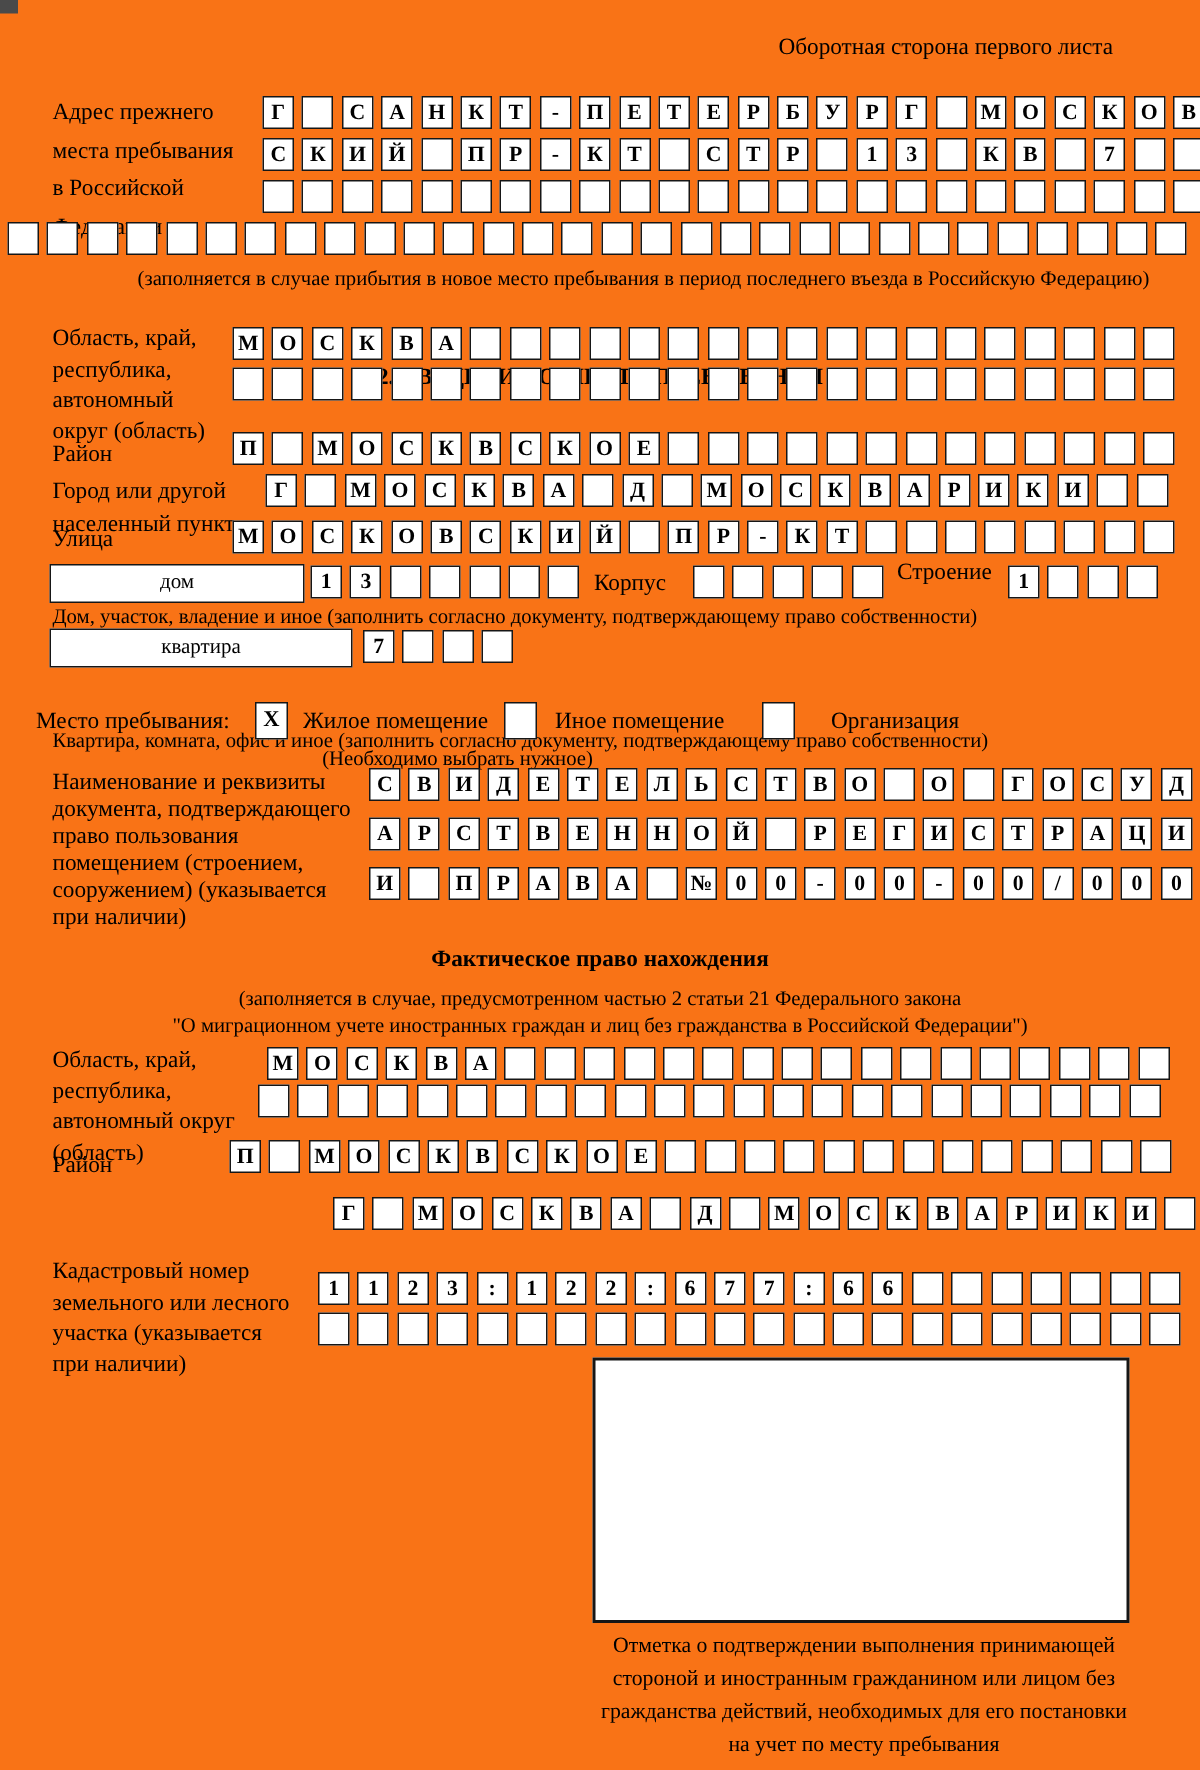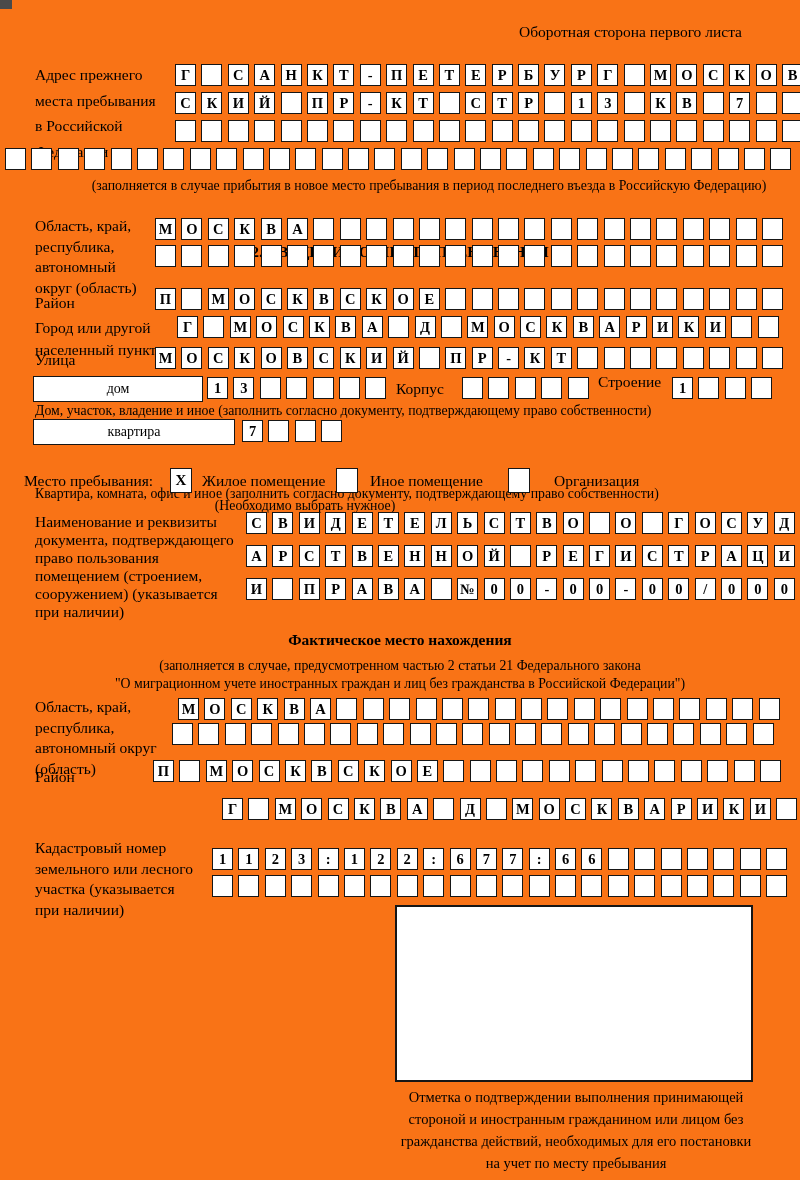--- a/index.html
+++ b/index.html
@@ -81,21 +81,21 @@
   <div class="t" style="left:554px;top:471px;">Организация</div>
   <div class="t small" style="left:170px;top:496px;width:270px;text-align:center;">(Необходимо выбрать нужное)</div>
 
   <div class="t" style="left:35px;top:513px;line-height:18px;">Наименование и реквизиты
 документа, подтверждающего
 право пользования
 помещением (строением,
 сооружением) (указывается
 при наличии)</div>
 
-  <div class="t bold center" style="top:630px;">Фактическое место нахождения</div>
+  <div class="t bold center" style="top:630px;">Фактическое право нахождения</div>
   <div class="t small center" style="top:656px;">(заполняется в случае, предусмотренном частью 2 статьи 21 Федерального закона</div>
   <div class="t small center" style="top:674px;">"О миграционном учете иностранных граждан и лиц без гражданства в Российской Федерации")</div>
 
   <div class="t" style="left:35px;top:697px;line-height:20.5px;">Область, край,
 республика,
 автономный округ
 (область)</div>
   <div class="t" style="left:35px;top:767px;">Район</div>
   <div class="t" style="left:35px;top:838px;line-height:20.5px;">Кадастровый номер
 земельного или лесного

